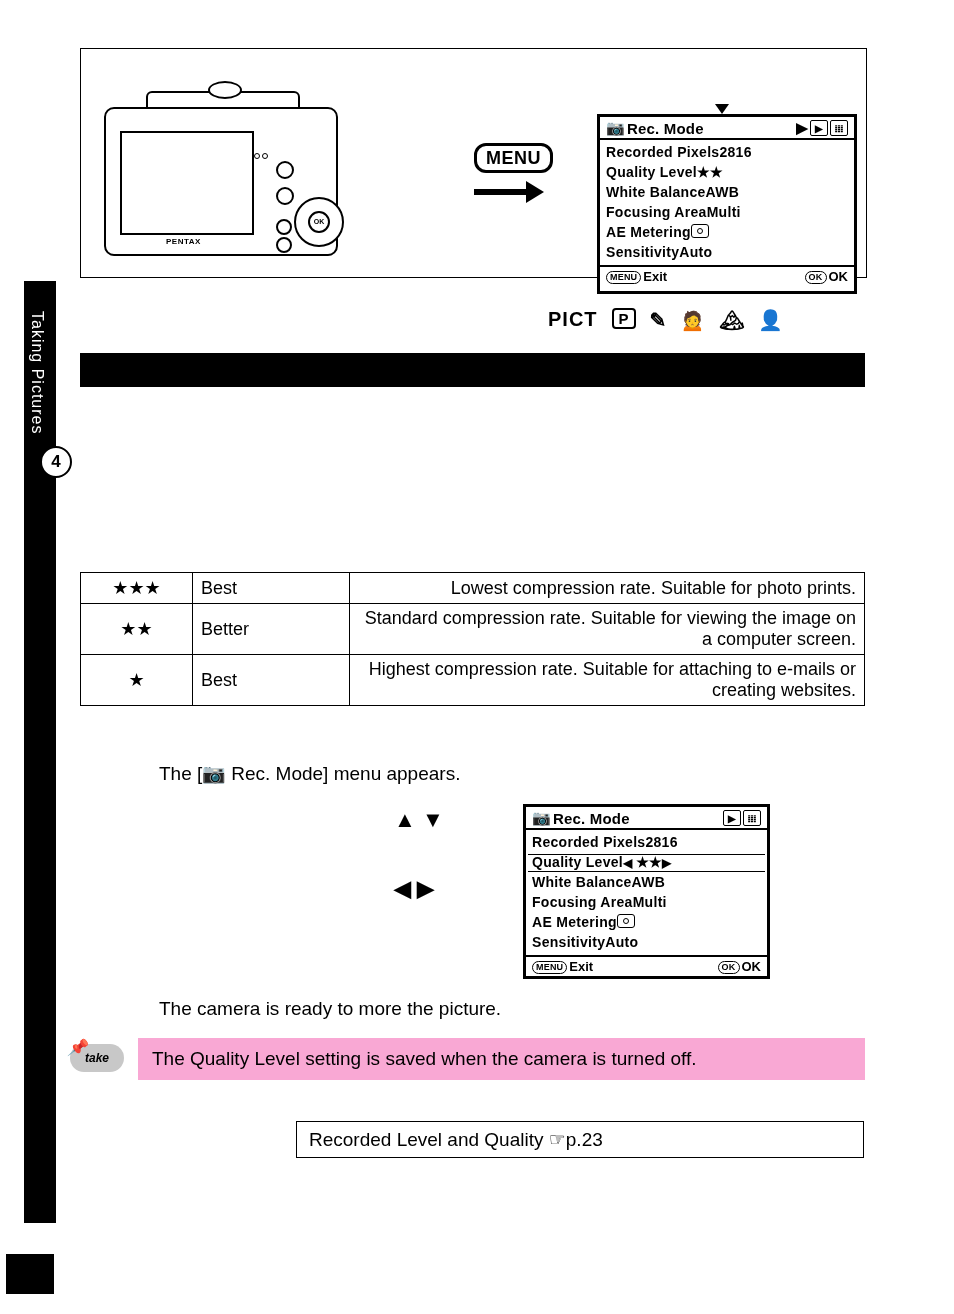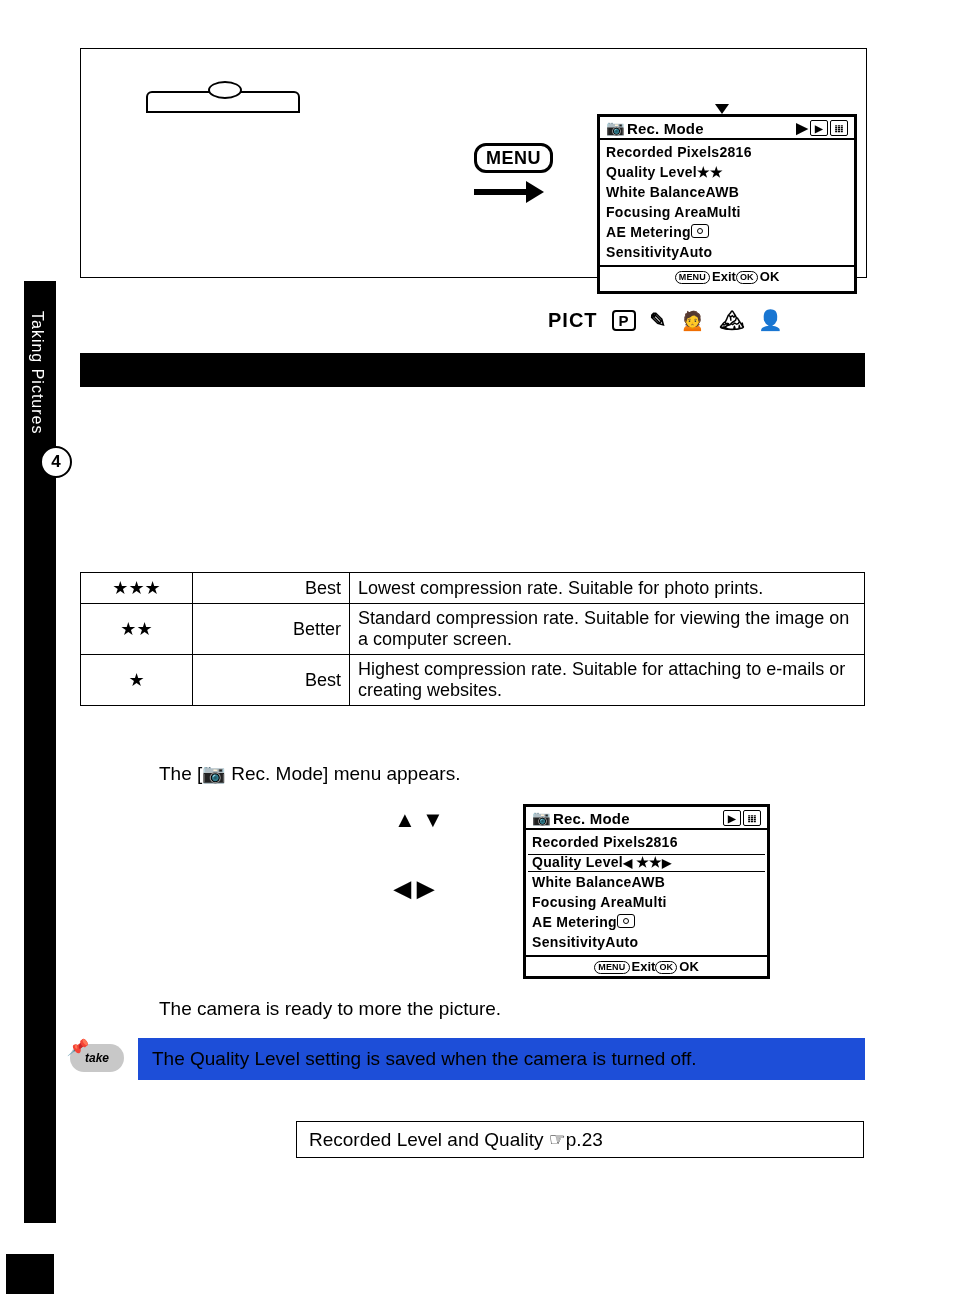--- a/index.html
+++ b/index.html
@@ -140,35 +140,35 @@
   .lcd-row .r{white-space:nowrap}
   .lcd-row.sel{position:relative}
   .lcd-row.sel .bar{
     position:absolute; left:-4px; right:-4px; top:1px; height:16px;
     border-top:1.5px solid #000; border-bottom:1.5px solid #000;
     pointer-events:none;
   }
   .lcd-foot{
     border-top:2px solid #000;
     padding:2px 6px 0;
-    display:flex; justify-content:center;
+    display:flex; justify-content:space-between;
     font-weight:900; font-size:13px;
   }
   .ovalbtn{
     display:inline-block;border:1.5px solid #000;border-radius:8px;
     padding:0 3px;font-size:9px;font-weight:900;letter-spacing:.2px;
     line-height:11px;vertical-align:1px;margin-right:2px;
   }
   .tri-down{
     position:absolute; left:634px; top:55px;
     width:0;height:0;border-top:10px solid #000;border-left:7px solid transparent;border-right:7px solid transparent;
   }
   .mode-strip{
     position:absolute; left:548px; top:308px;
-    font-weight:900; display:flex; gap:14px; align-items:center;
+    font-weight:900; display:flex; gap:14px; align-items:flex-start;
   }
   .mode-strip .txt{font-size:20px;letter-spacing:1px}
   .chip{border:2.5px solid #000;border-radius:4px;padding:0 5px;font-size:15px;font-weight:900;line-height:17px}
   .glyph{font-size:20px}
   
   .heading-bar{
     position:absolute; left:80px; top:353px; width:785px; height:34px;
     background:#000;
   }
   
@@ -192,39 +192,40 @@
     background:#fff;
   }
   
   .qtable{
     position:absolute; left:80px; top:572px; width:785px;
     border-collapse:collapse; font-size:18px;
   }
   .qtable td{
     border:1.5px solid #000; padding:4px 8px;
     vertical-align:middle;
+    text-align:right;
   }
   .qtable .c1{width:95px;text-align:center;font-size:18px}
-  .qtable .c2{width:140px;text-align:right}
+  .qtable .c2{width:140px;text-align:left}
   
   .step-text{
     position:absolute; left:138px; width:720px; font-size:19px;margin-left:21px;
   }
   .step1{top:762px}
   .step2{top:998px}
   .arrows-ud{
     position:absolute; left:394px; top:807px; font-size:22px; font-weight:bold;
   }
   .arrows-lr{
     position:absolute; left:394px; top:876px; font-size:22px; font-weight:bold;
   }
   
   .memo-box{
     position:absolute; left:138px; top:1038px; width:727px;
-    background:#1d4ed8; padding:10px 14px 10px 14px; font-size:19px;
+    background:#f9a8d4; padding:10px 14px 10px 14px; font-size:19px;
     box-sizing:border-box;
   }
   .memo-tag{
     position:absolute; left:70px; top:1044px;
     width:54px;height:28px;background:#c8c8c8;border-radius:14px;
     display:flex;align-items:center;justify-content:center;
     font-size:12px;font-style:italic;font-weight:bold;color:#000;
   }
   .memo-tag .pin{
     position:absolute;left:-3px;top:-6px;font-size:16px;color:#000
@@ -246,20 +247,33 @@
 </style>
 </head>
 <body>
 
 <div class="page">
 
   <div class="illus-box">
     <div class="camera-drawing">
       <div class="camera-top"></div>
       <div class="dial"></div>
+      <div class="camera-body">
+        <div class="camera-screen"></div>
+        <div class="dot1"></div>
+          <div class="dot2"></div>
+        <div class="side1"></div>
+          <div class="side2"></div>
+        <div class="side3"></div>
+          <div class="side4"></div>
+        <div class="fourway">
+            <div class="ok">OK</div>
+          </div>
+        <div class="brand">PENTAX</div>
+      </div>
     </div>
     <div class="menu-label">MENU</div>
     <div class="arrow-right">
       <div class="shaft"></div>
         <div class="head"></div>
     </div>
     <div class="tri-down"></div>
 
     <div class="lcd big">
       <div class="lcd-title">

